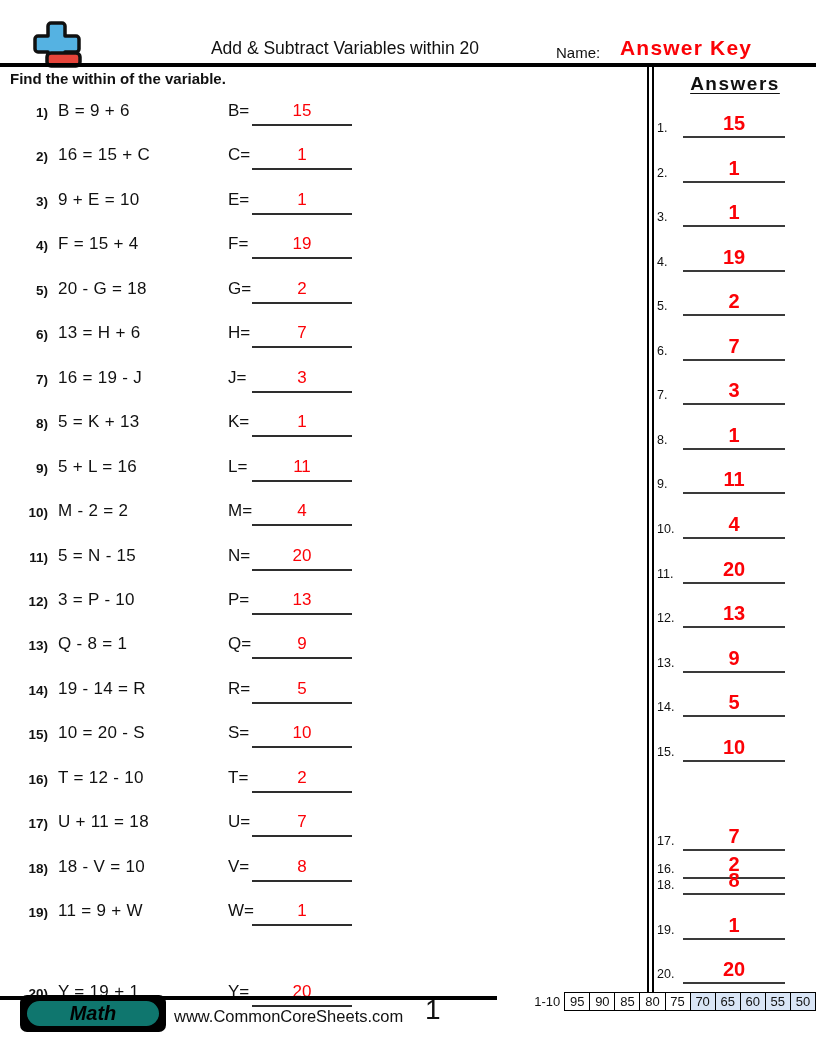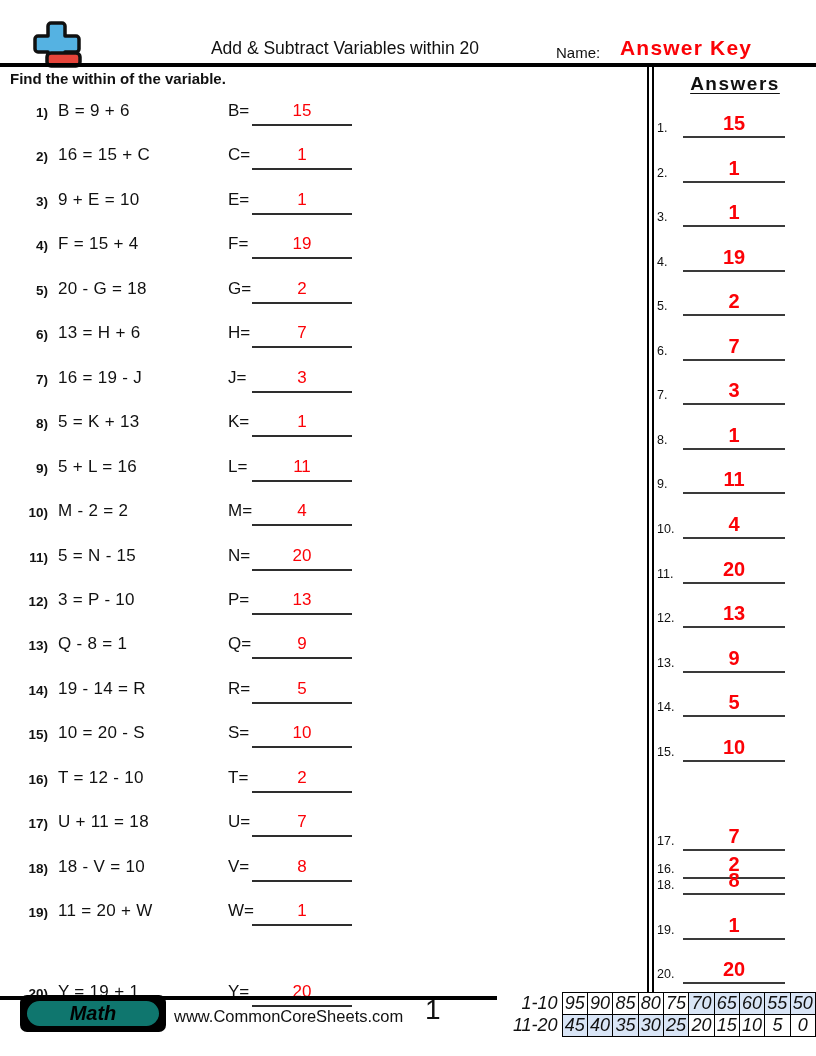--- a/index.html
+++ b/index.html
@@ -31,21 +31,21 @@
   .aline{position:absolute;left:28px;bottom:0;width:102px;text-align:center;
     font-weight:bold;font-size:20px;border-bottom:2px solid #3a3a3a;padding-bottom:1px;}
   
   .ftr-line{position:absolute;left:0;top:996px;width:497px;height:4px;background:#000;}
   .badge{position:absolute;left:20px;top:995px;width:146px;height:37px;background:#000;border-radius:7px;}
   .badge-pill{position:absolute;left:5px;top:4px;right:5px;bottom:4px;background:#0f766e;
     border:2.5px solid #000;border-radius:15px;display:flex;align-items:center;justify-content:center;
     font-weight:bold;font-size:20px;color:#000;font-style:italic;}
   .site-url{position:absolute;left:174px;top:1007px;font-size:16.5px;}
   .page-num{position:absolute;left:425px;top:994px;font-size:28px;}
-  .grade-table{position:absolute;left:506px;top:992px;border-collapse:collapse;font-size:18px;font-style:italic;}
+  .grade-table{position:absolute;left:506px;top:992px;border-collapse:collapse;font-size:13px;}
   .grade-table td{width:23px;height:16.5px;text-align:center;border:1.3px solid #000;padding:0 1px;}
   .grade-table td.lbl{border:none;width:58px;text-align:right;padding-right:4px;}
 </style>
 </head>
 <body>
 
 <div class="logo">
   <svg width="62" height="50" viewBox="0 0 62 50">
     <path id="logo-plus" d="M19 3 h11 a3 3 0 0 1 3 3 v10 h11 a3 3 0 0 1 3 3 v10 a3 3 0 0 1 -3 3 h-11 v8 a3 3 0 0 1 -3 3 h-11 a3 3 0 0 1 -3 -3 v-8 h-10 a3 3 0 0 1 -3 -3 v-10 a3 3 0 0 1 3 -3 h10 v-10 a3 3 0 0 1 3 -3 z" stroke-width="3.5" stroke-linejoin="round" fill="#55b2e2" stroke="#101010"></path>
     <rect id="logo-minus" x="15" y="33" width="33" height="13" rx="4" stroke-width="3.5" fill="#e6443a" stroke="#101010"></rect>
@@ -161,21 +161,21 @@
       <span class="pblank" style="color:#fb0207">7</span>
     </div>
     <div class="prow" style="top: 851.65px;">
       <span class="pnum">18)</span>
       <span class="peq">18 - V = 10</span>
       <span class="pvar">V=</span>
       <span class="pblank" style="color:#fb0207">8</span>
     </div>
     <div class="prow" style="top: 896.1px;">
       <span class="pnum">19)</span>
-      <span class="peq">11 = 20 + W</span>
+      <span class="peq">11 = 9 + W</span>
       <span class="pvar">W=</span>
       <span class="pblank" style="color:#fb0207">1</span>
     </div>
     <div class="prow" style="top: 977px;">
       <span class="pnum">20)</span>
       <span class="peq">Y = 19 + 1</span>
       <span class="pvar">Y=</span>
       <span class="pblank" style="color:#fb0207">20</span>
     </div>
   </div>
@@ -279,27 +279,14 @@
         <td>90</td>
         <td>85</td>
         <td>80</td>
         <td>75</td>
         <td style="background: rgb(217, 229, 246);">70</td>
         <td style="background: rgb(217, 229, 246);">65</td>
         <td style="background: rgb(217, 229, 246);">60</td>
         <td style="background: rgb(217, 229, 246);">55</td>
         <td style="background: rgb(217, 229, 246);">50</td>
       </tr>
-      <tr>
-        <td class="lbl">11-20</td>
-        <td style="background: rgb(217, 229, 246);">45</td>
-        <td style="background: rgb(217, 229, 246);">40</td>
-        <td style="background: rgb(217, 229, 246);">35</td>
-        <td style="background: rgb(217, 229, 246);">30</td>
-        <td style="background: rgb(217, 229, 246);">25</td>
-        <td>20</td>
-        <td>15</td>
-        <td>10</td>
-        <td>5</td>
-        <td>0</td>
-      </tr>
     </tbody>
   </table>
 
 </body></html>

